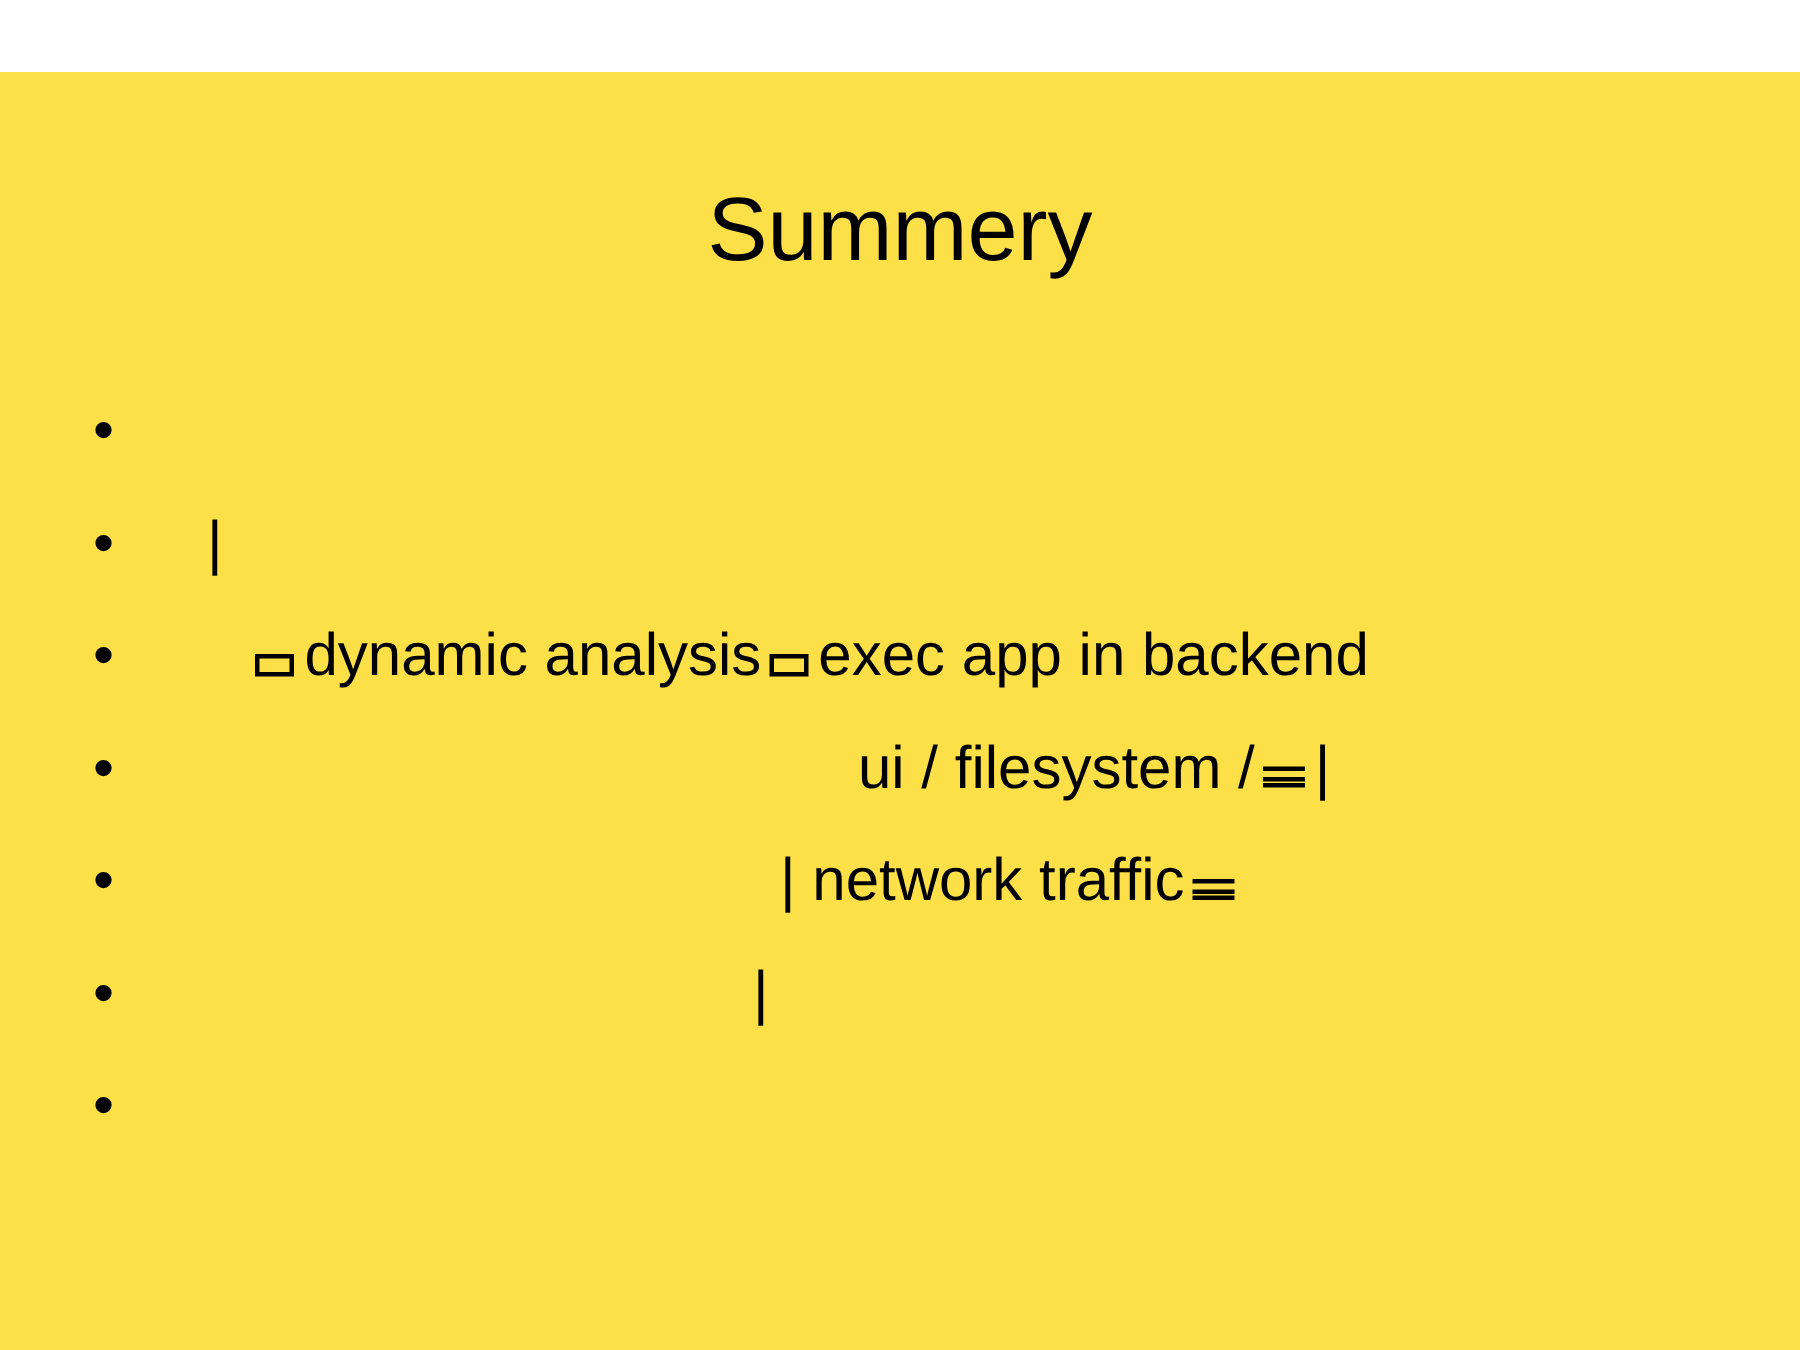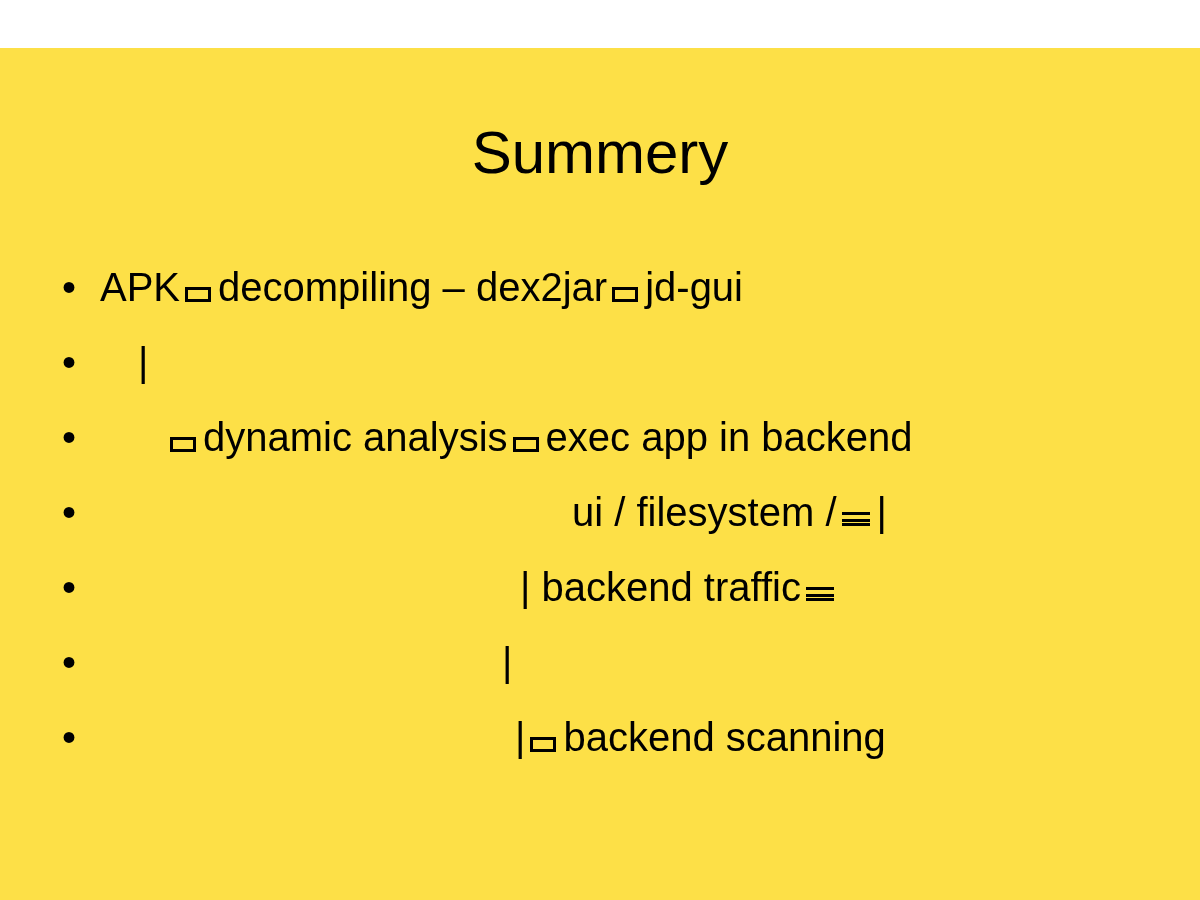--- a/index.html
+++ b/index.html
@@ -127,41 +127,39 @@
 <body>
 
 <div class="slide">
 
   <div class="slide-title">Summery</div>
 
   <div class="bullet-list">
 
   <div class="bullet-row indent-0">
         <span class="bullet-marker">•</span>
-        <span class="bullet-text"><span class="pipe">APK</span><span class="tofu"></span><span class="pipe">decompiling – dex2jar</span><span class="tofu"></span><span class="pipe">jd-gui</span></span>
       </div>
       <div class="bullet-row indent-1">
         <span class="bullet-marker">•</span>
         <span class="bullet-text"><span class="pipe">|</span></span>
       </div>
       <div class="bullet-row indent-2">
         <span class="bullet-marker">•</span>
         <span class="bullet-text"><span class="tofu"></span><span class="pipe">dynamic analysis</span><span class="tofu"></span><span class="pipe">exec app in backend</span></span>
       </div>
       <div class="bullet-row indent-3">
         <span class="bullet-marker">•</span>
         <span class="bullet-text"><span class="pipe">ui / filesystem /</span><span class="tofu-flat"></span><span class="pipe">|</span></span>
       </div>
       <div class="bullet-row indent-4">
         <span class="bullet-marker">•</span>
-        <span class="bullet-text"><span class="pipe">| backend traffic</span><span class="tofu-flat"></span></span>
+        <span class="bullet-text"><span class="pipe">| network traffic</span><span class="tofu-flat"></span></span>
       </div>
       <div class="bullet-row indent-5">
         <span class="bullet-marker">•</span>
         <span class="bullet-text"><span class="pipe">|</span></span>
       </div>
       <div class="bullet-row indent-6">
         <span class="bullet-marker">•</span>
-        <span class="bullet-text"><span class="pipe">|</span><span class="tofu"></span><span class="pipe">backend scanning</span></span>
       </div>
     </div>
 
 </div>
 
 </body></html>

